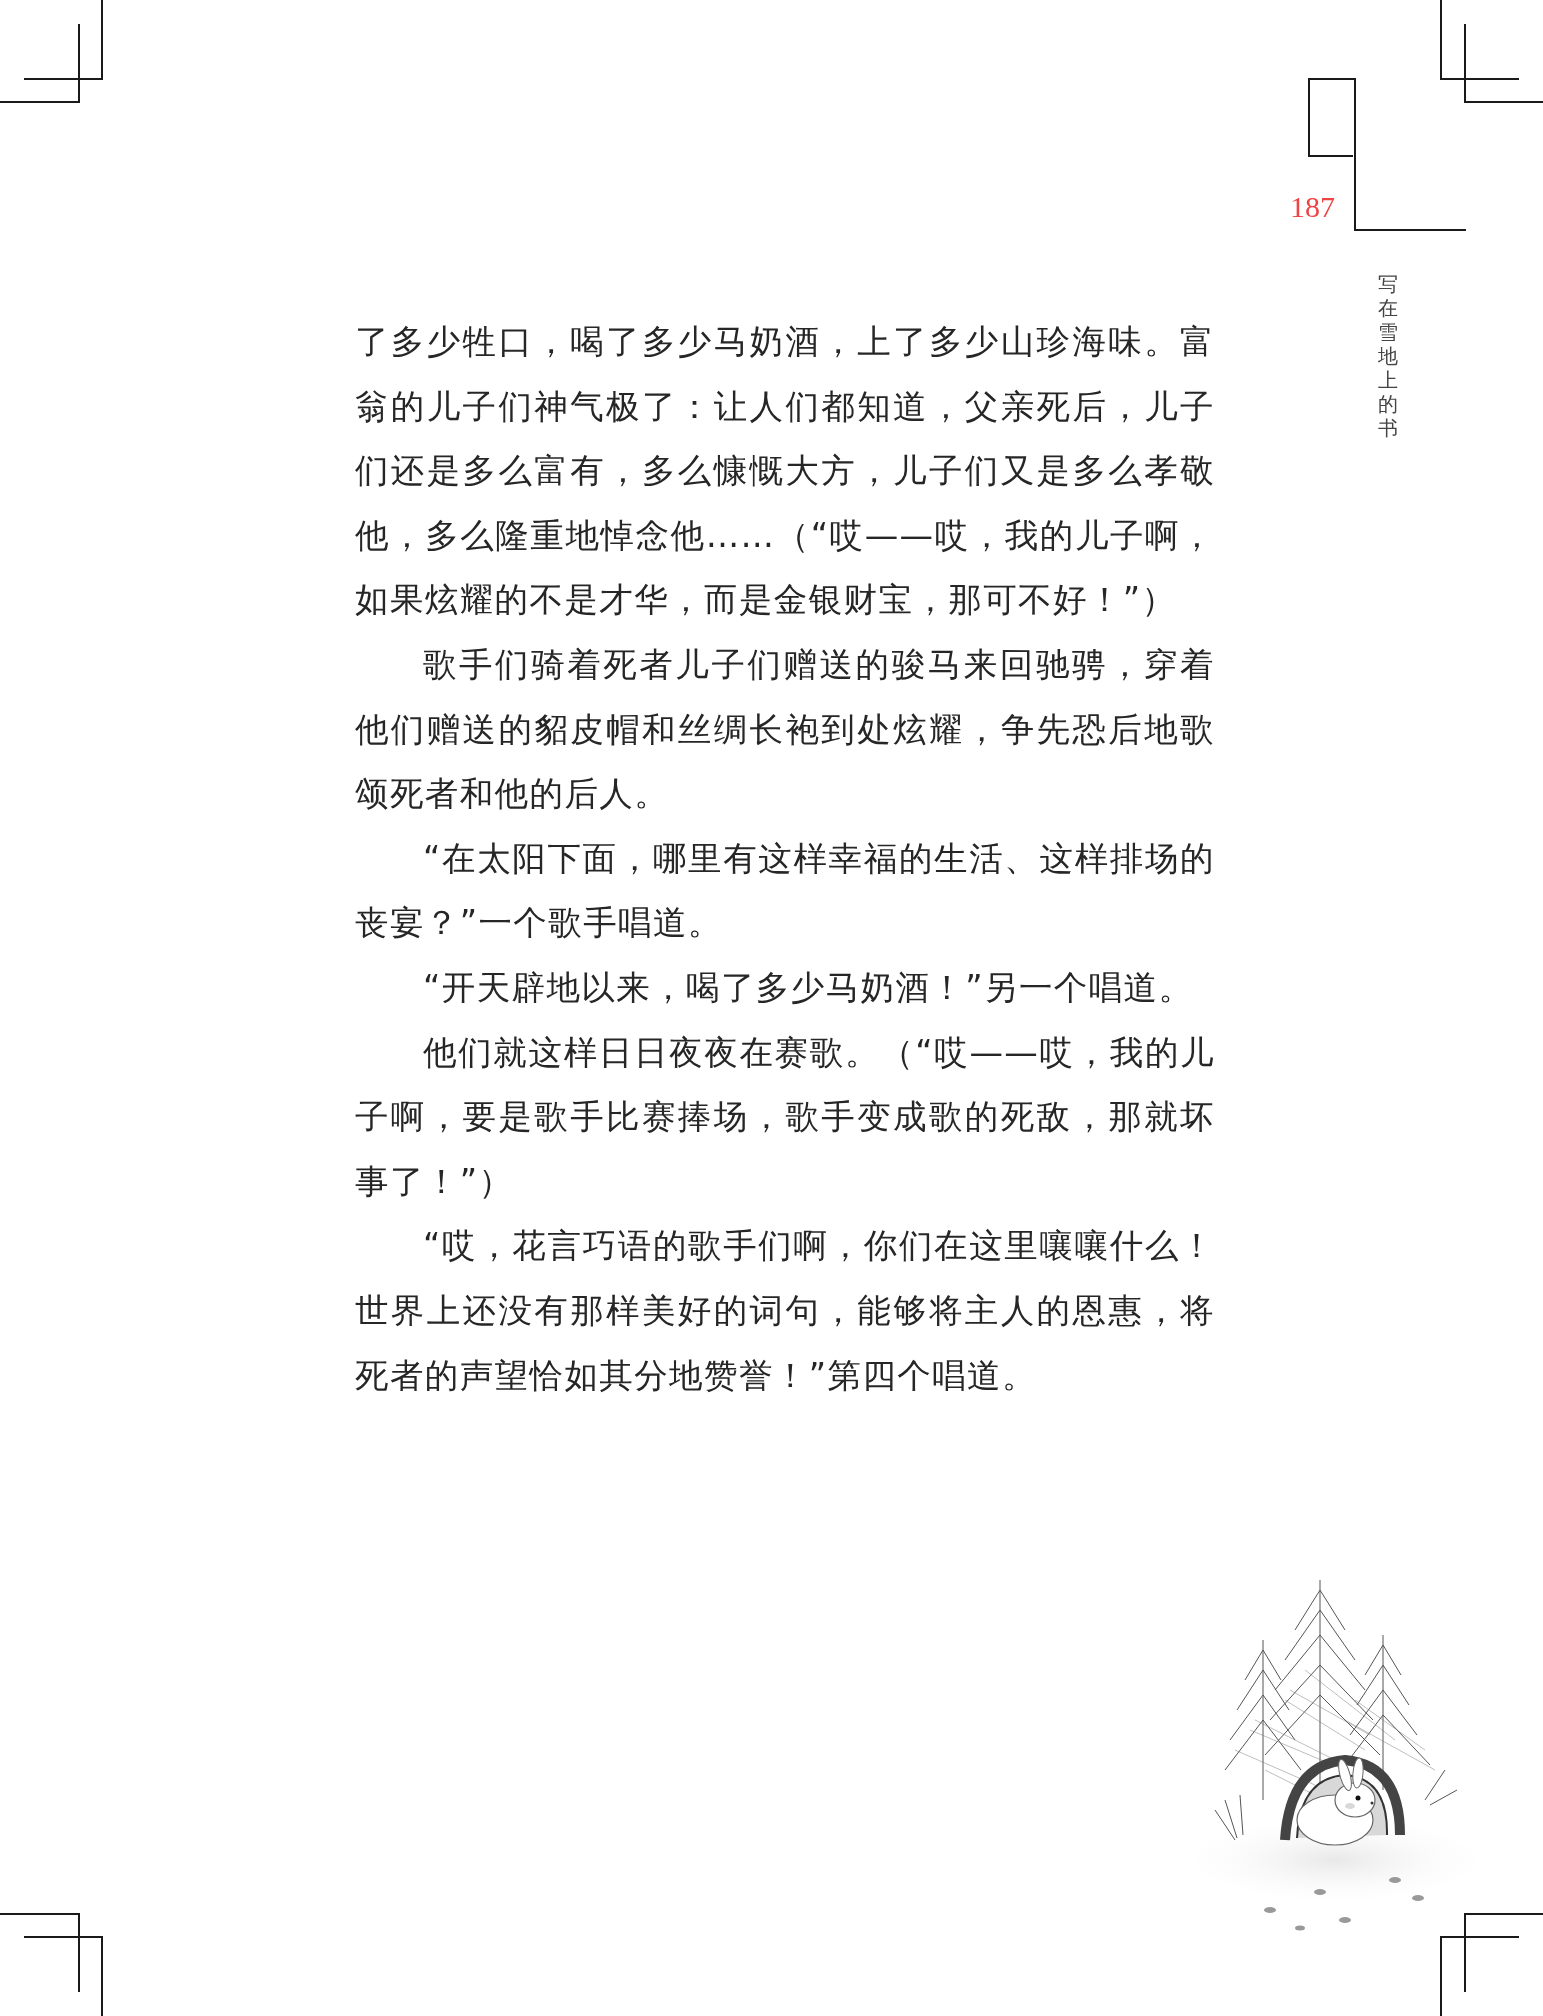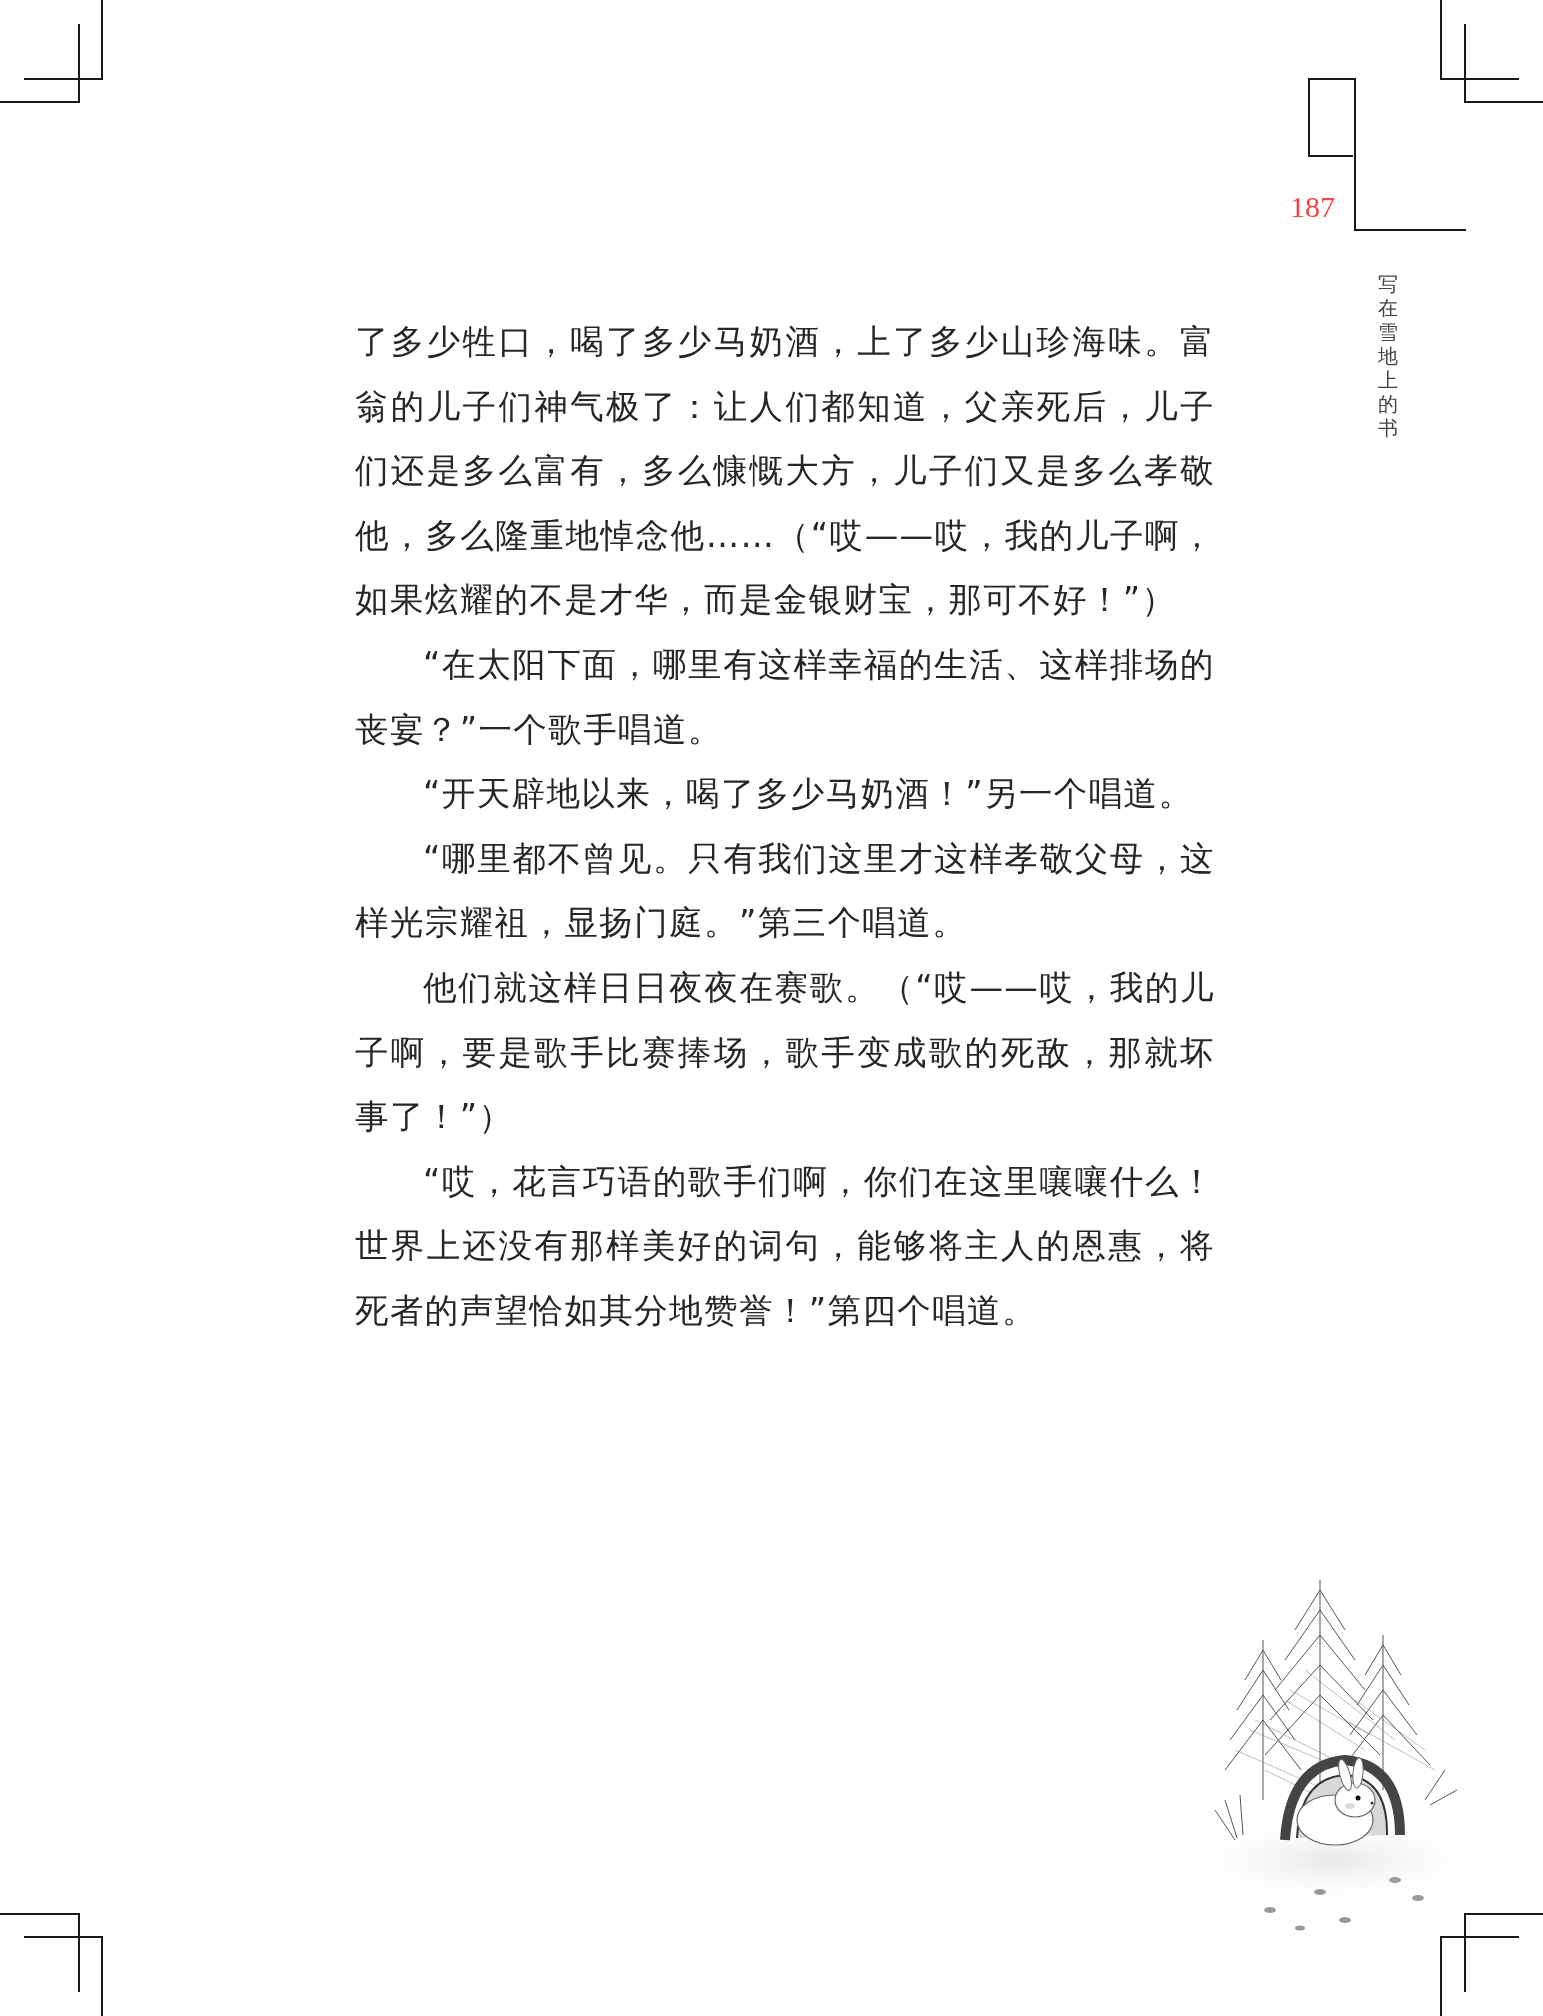--- a/index.html
+++ b/index.html
@@ -55,23 +55,23 @@
   <span>在</span>
   <span>雪</span>
   <span>地</span>
   <span>上</span>
   <span>的</span>
   <span>书</span>
 </div>
 
 <div class="body-text">
   <p>了多少牲口，喝了多少马奶酒，上了多少山珍海味。富翁的儿子们神气极了：让人们都知道，父亲死后，儿子们还是多么富有，多么慷慨大方，儿子们又是多么孝敬他，多么隆重地悼念他……（“哎——哎，我的儿子啊，如果炫耀的不是才华，而是金银财宝，那可不好！”）</p>
+  <p class="indent">歌手们骑着死者儿子们赠送的骏马来回驰骋，穿着他们赠送的貂皮帽和丝绸长袍到处炫耀，争先恐后地歌颂死者和他的后人。</p>
   <p class="indent">“在太阳下面，哪里有这样幸福的生活、这样排场的丧宴？”一个歌手唱道。</p>
   <p class="indent">“开天辟地以来，喝了多少马奶酒！”另一个唱道。</p>
-  <p class="indent">“哪里都不曾见。只有我们这里才这样孝敬父母，这样光宗耀祖，显扬门庭。”第三个唱道。</p>
   <p class="indent">他们就这样日日夜夜在赛歌。（“哎——哎，我的儿子啊，要是歌手比赛捧场，歌手变成歌的死敌，那就坏事了！”）</p>
   <p class="indent">“哎，花言巧语的歌手们啊，你们在这里嚷嚷什么！世界上还没有那样美好的词句，能够将主人的恩惠，将死者的声望恰如其分地赞誉！”第四个唱道。</p>
 </div>
 
 <div class="illustration">
   <svg width="300" height="380" viewBox="0 0 300 380" xmlns="http://www.w3.org/2000/svg">
     <defs>
       <radialGradient id="snowShade" cx="50%" cy="50%" r="60%">
         <stop offset="0%" stop-color="#e8e8e8"></stop>
         <stop offset="100%" stop-color="#ffffff" stop-opacity="0"></stop>

